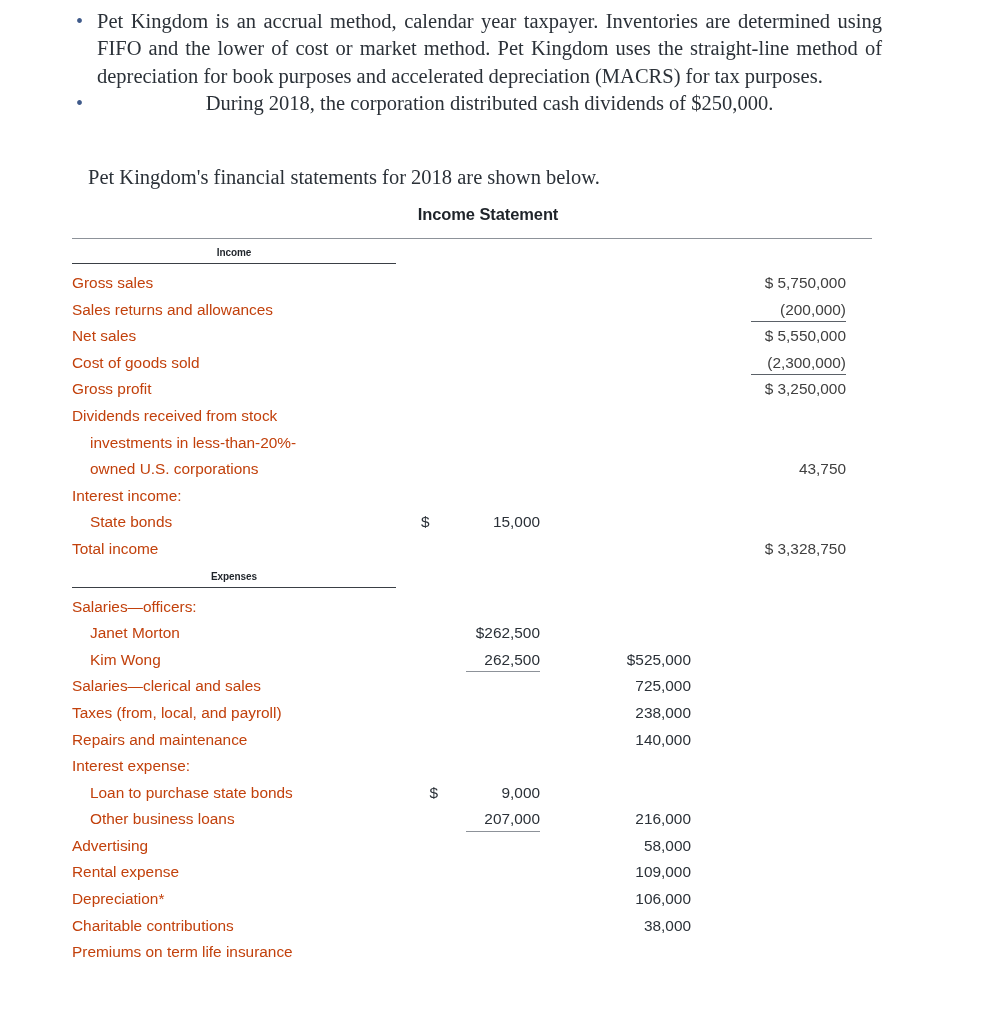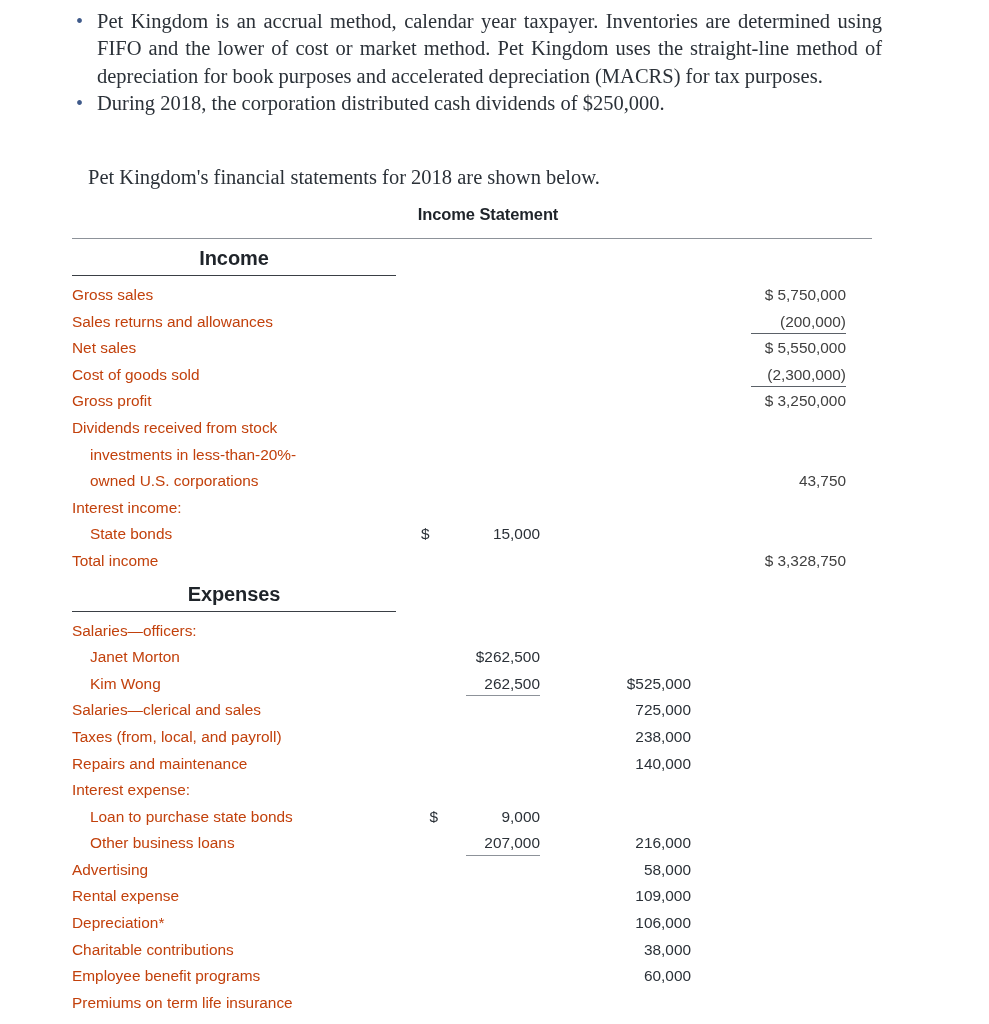--- a/index.html
+++ b/index.html
@@ -39,21 +39,21 @@
     top: 0;
     color: #3f5a8a;
     font-size: 20px;
     line-height: 27.4px;
   }
   .bullet-text {
     display: block;
     text-align: justify;
     text-justify: inter-word;
   }
-  .bullet-row.no-justify .bullet-text { text-align: left; }
+  .bullet-row.no-justify .bullet-text { text-align: center; }
 
   .intro-note {
     position: absolute;
     left: 88px;
     top: 164px;
     font-family: "Liberation Serif", serif;
     font-size: 20.5px;
     line-height: 27px;
     color: #2b3138;
     white-space: nowrap;
@@ -81,21 +81,21 @@
   }
   .rule-full {
     height: 0;
     border-top: 1px solid #8d9299;
     width: 800px;
   }
   .section-head {
     position: relative;
     width: 324px;
     text-align: center;
-    font-size: 20px;
+    font-size: 10px;
     font-weight: bold;
     color: #1f242a;
     padding-top: 8px;
     padding-bottom: 5px;
     letter-spacing: -0.1px;
   }
   .rule-head {
     height: 0;
     border-top: 1px solid #3a3f45;
     width: 324px;
@@ -290,20 +290,16 @@
       </div>
       <div class="row">
         <span class="lbl">Depreciation*</span>
         <span class="c2">106,000</span>
       </div>
       <div class="row">
         <span class="lbl">Charitable contributions</span>
         <span class="c2">38,000</span>
       </div>
       <div class="row">
-        <span class="lbl">Employee benefit programs</span>
-        <span class="c2">60,000</span>
-      </div>
-      <div class="row">
         <span class="lbl">Premiums on term life insurance</span>
       </div>
     </div>
 </div>
 
 </body></html>

